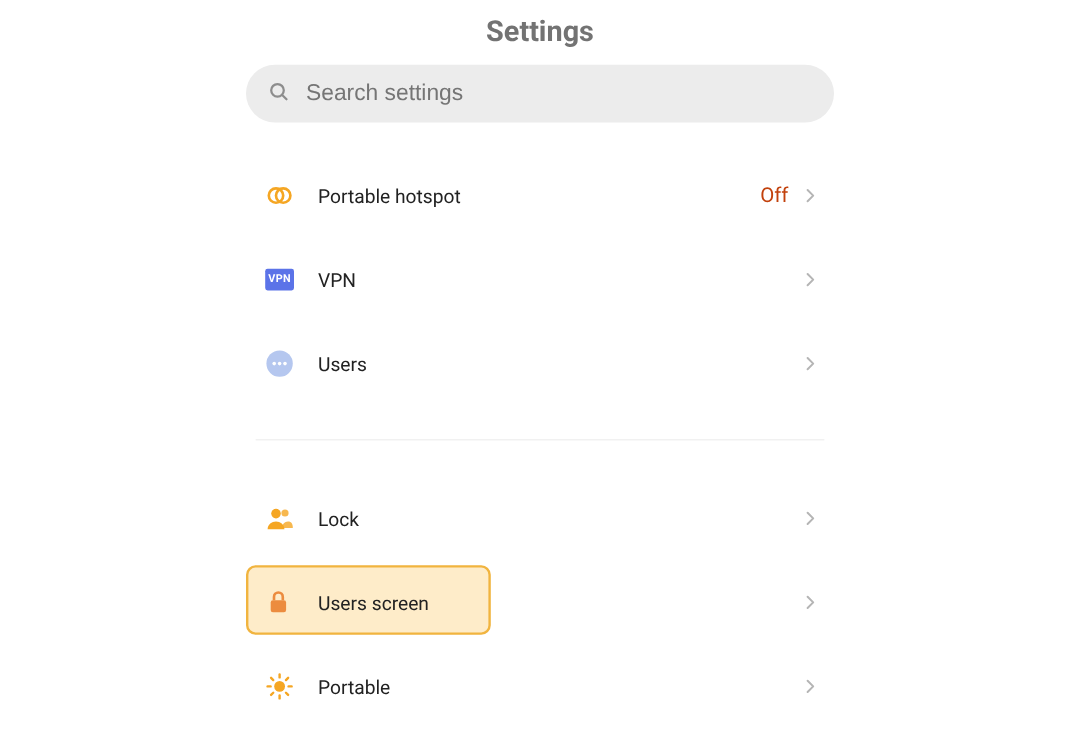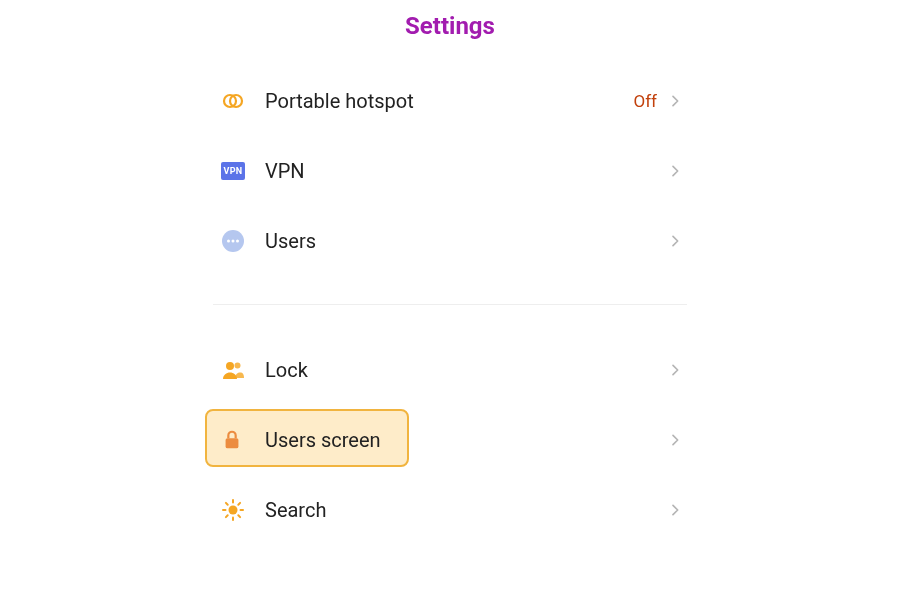--- a/index.html
+++ b/index.html
@@ -14,21 +14,21 @@
     }
     .wrap {
       width: 490px;
       margin: 0 auto;
       padding-top: 6px;
     }
     .title {
       text-align: center;
       font-size: 24px;
       font-weight: 700;
-      color: #a21caf;
+      color: #737373;
       margin: 6px 0 14px 0;
     }
     .search {
       width: 100%;
       height: 48px;
       background: #ececec;
       border-radius: 24px;
       display: flex;
       align-items: center;
       padding: 0 18px;
@@ -55,21 +55,21 @@
     }
     .row .icon {
       width: 44px;
       display: flex;
       align-items: center;
       justify-content: flex-start;
       padding-left: 8px;
     }
     .row .label {
       flex: 1;
-      font-size: 20px;
+      font-size: 16px;
       color: #222;
       padding-left: 8px;
     }
     .row .value {
       font-size: 17px;
       color: #c2410c;
       margin-right: 10px;
     }
     .chev { display: flex; align-items: center; padding-right: 4px; }
     .divider {
@@ -90,20 +90,29 @@
     }
     .row > .icon, .row > .label, .row > .value, .row > .chev { position: relative; z-index: 1; }
   </style>
 </head>
 <body>
 
 <div class="wrap">
 
   <div class="title">Settings</div>
 
+  <div class="search">
+    <span>
+      <svg width="18" height="18" viewBox="0 0 24 24" fill="none" stroke="#8d8d8d" stroke-width="2.5" stroke-linecap="round">
+        <circle cx="11" cy="11" r="7"></circle>
+          <line x1="21" y1="21" x2="16.2" y2="16.2"></line>
+      </svg>
+    </span>
+    <input class="search-input" placeholder="Search settings" style="">
+  </div>
 
   <div class="list">
 
     <div class="row">
       <span class="icon">
         <svg width="24" height="24" viewBox="0 0 24 24" fill="none" stroke="#f5a623" stroke-width="2.2">
           <circle cx="9" cy="12" r="6"></circle>
             <circle cx="15" cy="12" r="6"></circle>
         </svg>
       </span>
@@ -189,21 +198,21 @@
             <line x1="12" y1="19.5" x2="12" y2="22"></line>
             <line x1="2" y1="12" x2="4.5" y2="12"></line>
             <line x1="19.5" y1="12" x2="22" y2="12"></line>
             <line x1="4.9" y1="4.9" x2="6.7" y2="6.7"></line>
             <line x1="17.3" y1="17.3" x2="19.1" y2="19.1"></line>
             <line x1="4.9" y1="19.1" x2="6.7" y2="17.3"></line>
             <line x1="17.3" y1="6.7" x2="19.1" y2="4.9"></line>
           </g>
         </svg>
       </span>
-      <span class="label">Search</span>
+      <span class="label">Portable</span>
       <span class="chev">
         <svg width="16" height="16" viewBox="0 0 24 24" fill="none" stroke="#b5b5b5" stroke-width="2.5" stroke-linecap="round" stroke-linejoin="round">
             <polyline points="9 5 16 12 9 19"></polyline>
           </svg>
       </span>
     </div>
 
   </div>
 </div>
 

